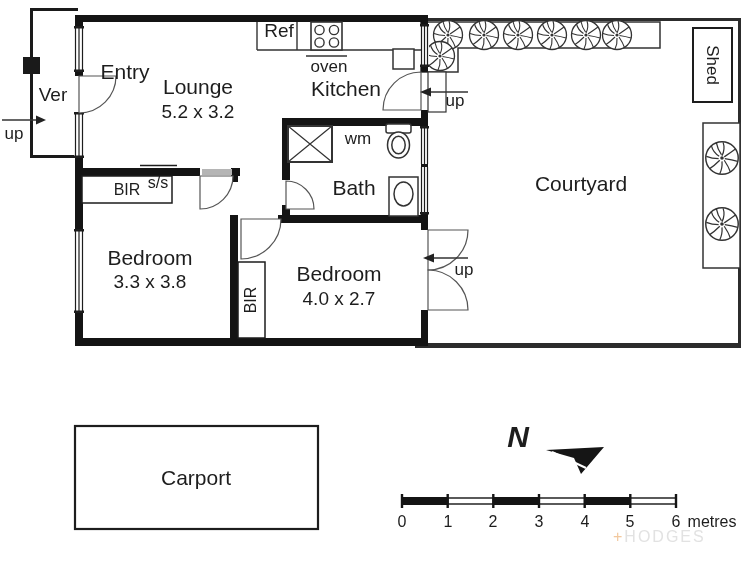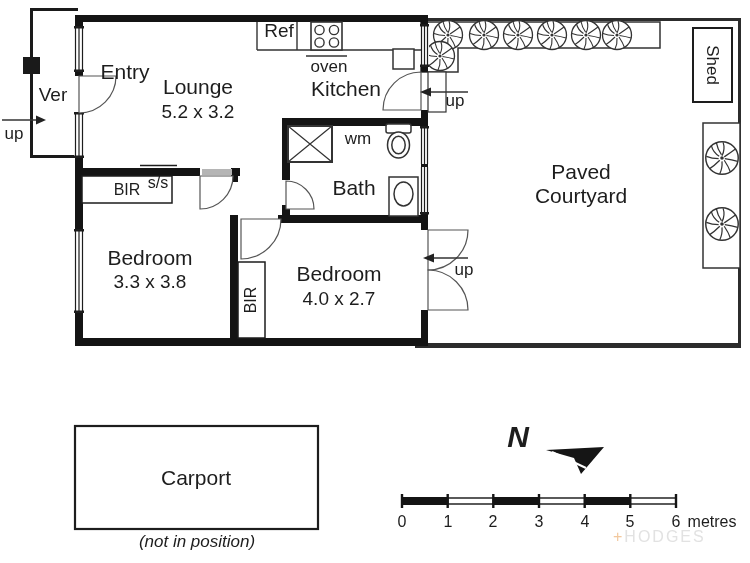--- a/index.html
+++ b/index.html
@@ -236,27 +236,25 @@
   <div class="lbl fs16" style="left:158px;top:155px;margin-top:28px;">s/s</div>
   <div class="lbl fs16" style="left:127px;top:190px;">BIR</div>
   <div class="lbl fs21" style="left:150px;top:258px;">Bedroom</div>
   <div class="lbl fs19" style="left:150px;top:282px;text-align:right;">3.3 x 3.8</div>
   <div class="lbl fs16 rot-ccw" style="left:251px;top:300px;">BIR</div>
   <div class="lbl fs21" style="left:339px;top:274px;">Bedroom</div>
   <div class="lbl fs19" style="left:339px;top:299px;">4.0 x 2.7</div>
   <div class="lbl fs17" style="left:464px;top:270px;">up</div>
 
   <div class="lbl fs21" style="left:581px;top:184px;">
-    <div>Paved</div>
     <div>Courtyard</div>
   </div>
 
   <div class="lbl fs17 vert" style="left:712px;top:65px;">Shed</div>
   <div class="lbl fs21" style="left:196px;top:478px;">Carport</div>
-  <div class="lbl fs17 it" style="left:197px;top:542px;">(not in position)</div>
 
   <div class="lbl fs30 north-n" style="left:518px;top:437px;">N</div>
 
   <div class="lbl fs16" style="left:402px;top:522px;">0</div>
   <div class="lbl fs16" style="left:448px;top:522px;">1</div>
   <div class="lbl fs16" style="left:493px;top:522px;">2</div>
   <div class="lbl fs16" style="left:539px;top:522px;">3</div>
   <div class="lbl fs16" style="left:585px;top:522px;">4</div>
   <div class="lbl fs16" style="left:630px;top:522px;">5</div>
   <div class="lbl fs16" style="left:676px;top:522px;">6</div>

